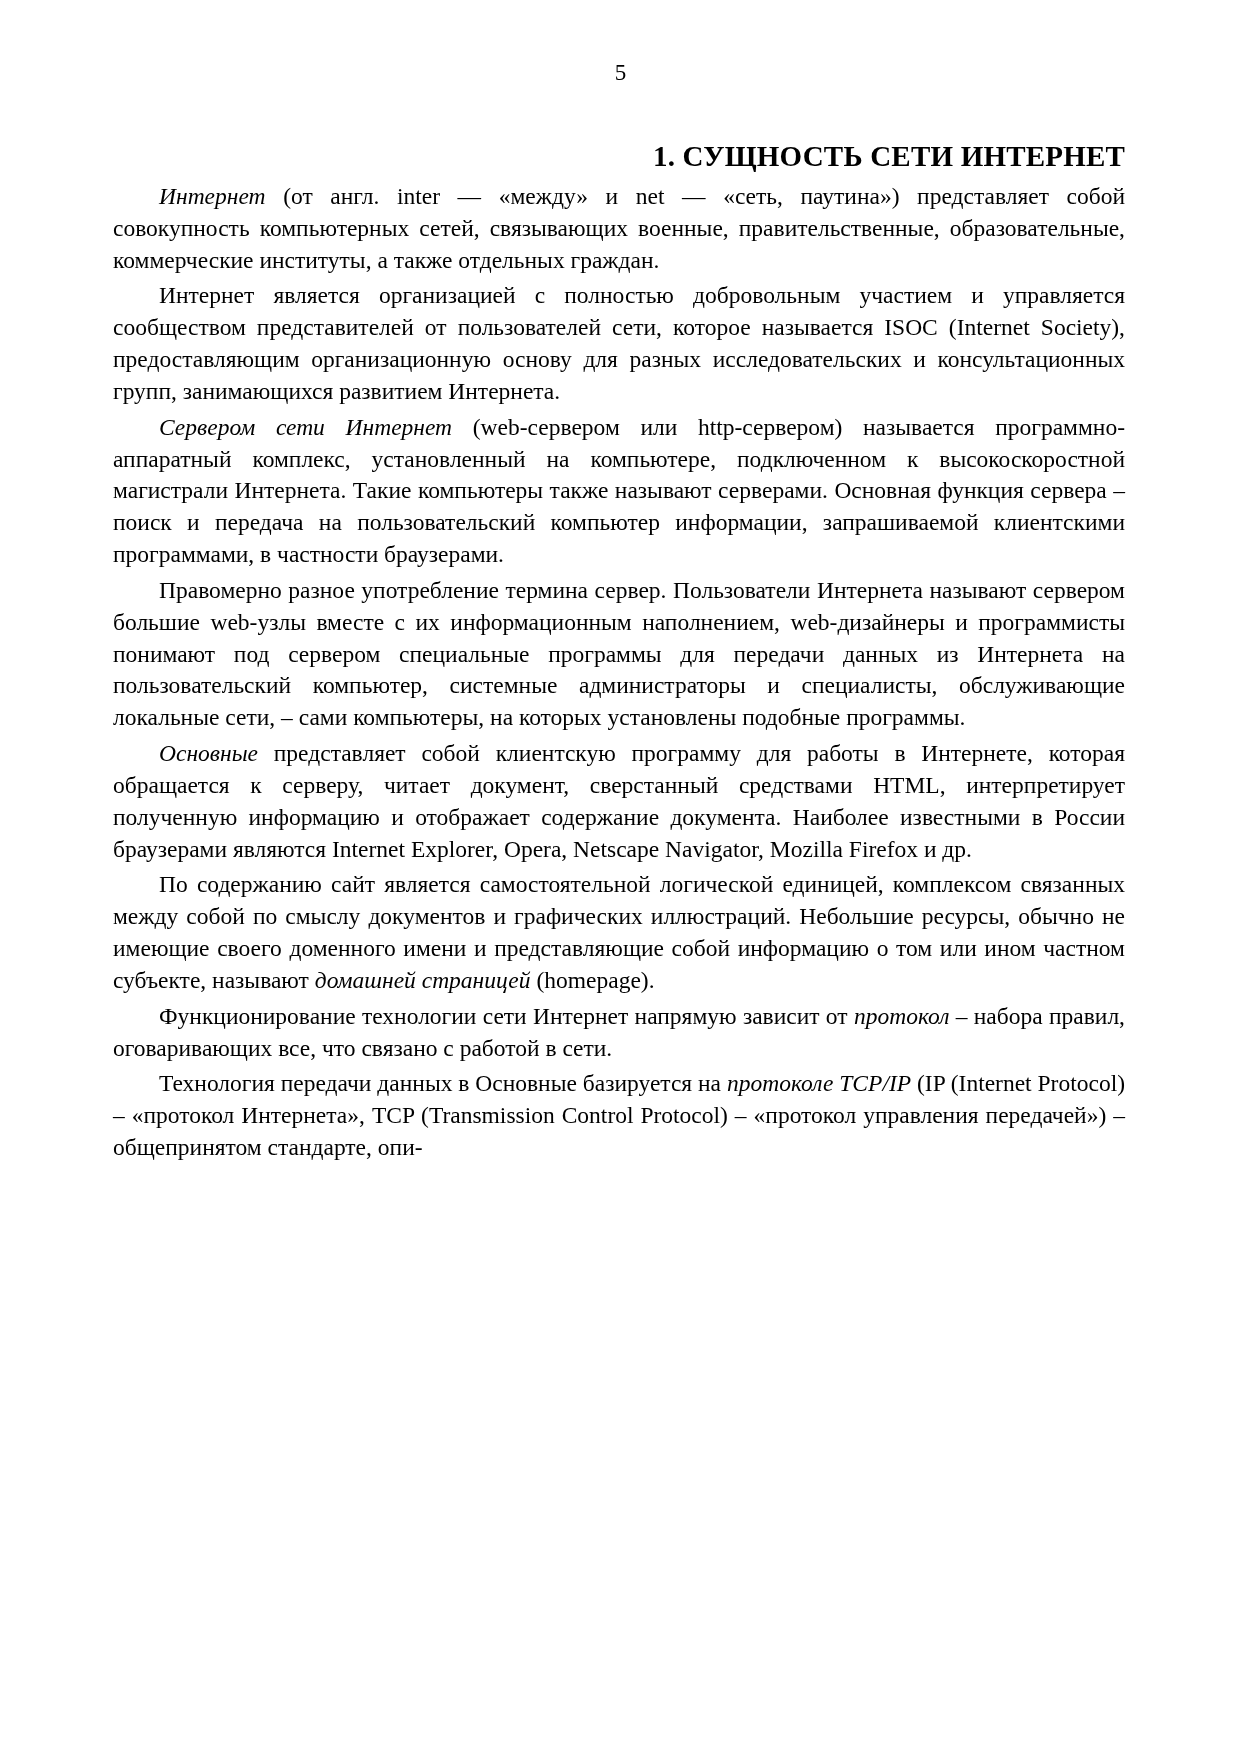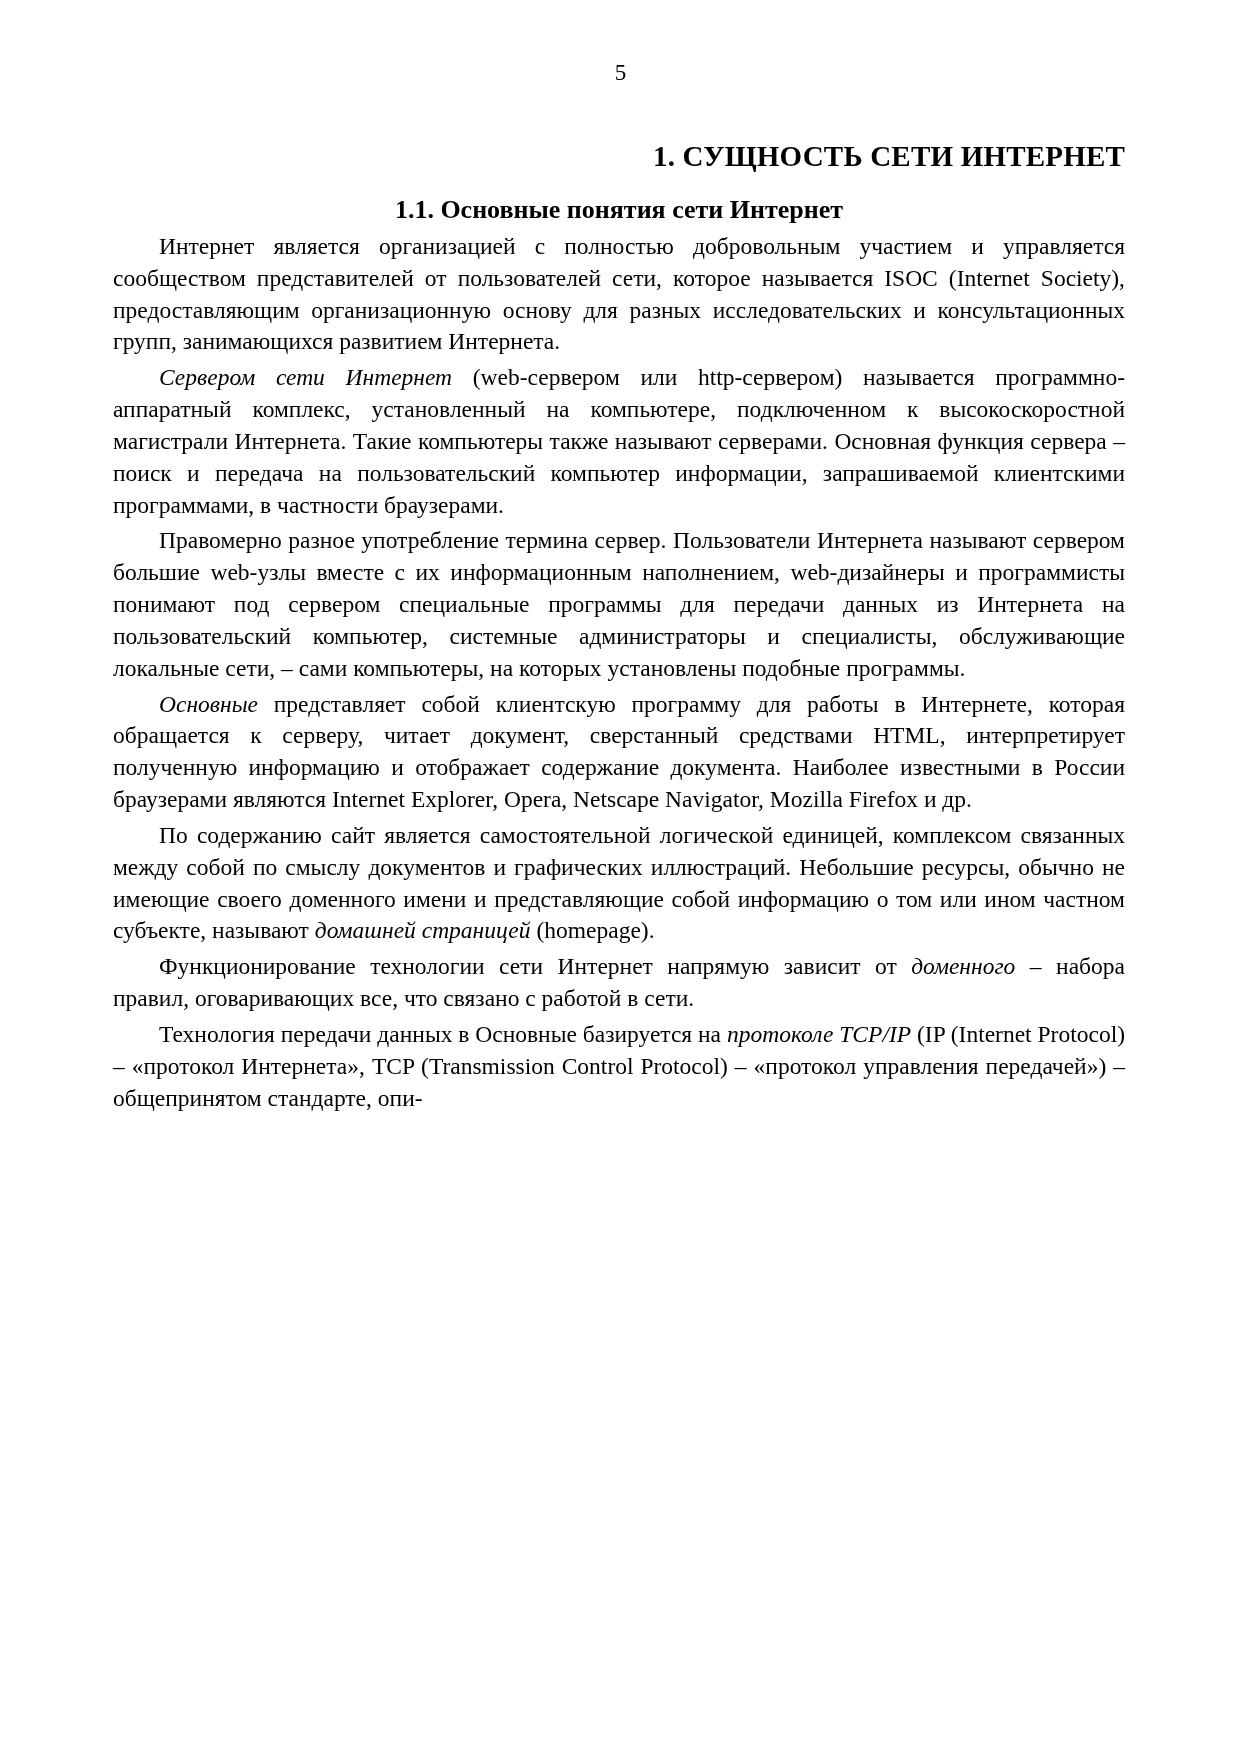--- a/index.html
+++ b/index.html
@@ -65,26 +65,26 @@
 <body>
 
 <div class="page">
 
   <div class="page-number">5</div>
 
   <div class="content">
 
     <h1 class="chapter-title">1. СУЩНОСТЬ СЕТИ ИНТЕРНЕТ</h1>
 
-    <h2 class="section-title">1.1. Основные понятия сети Интернет</h2>
 
     <div id="body-text">
+        <p class="para"><em class="it">Интернет</em><span> (от англ. inter — «между» и net — «сеть, паутина»)  представляет собой совокупность компьютерных сетей, связывающих военные, правительственные, образовательные, коммерческие институты, а также отдельных граждан.</span></p>
         <p class="para"><span>Интернет является организацией с полностью добровольным участием и управляется сообществом представителей от пользователей сети, которое называется ISOC (Internet Society), предоставляющим организационную основу для разных исследовательских и консультационных групп, занимающихся развитием Интернета.</span></p>
         <p class="para"><em class="it">Сервером сети Интернет</em><span> (web-сервером или http-сервером) называется программно-аппаратный комплекс, установленный на компьютере, подключенном к высокоскоростной магистрали Интернета. Такие компьютеры также называют серверами. Основная функция сервера – поиск и передача на пользовательский компьютер информации, запрашиваемой  клиентскими программами, в частности браузерами.</span></p>
         <p class="para"><span>Правомерно разное употребление термина сервер. Пользователи Интернета называют сервером большие web-узлы вместе с их информационным наполнением, web-дизайнеры и программисты понимают под сервером специальные программы для передачи данных из Интернета на пользовательский компьютер, системные администраторы и специалисты, обслуживающие локальные сети, – сами  компьютеры, на которых установлены подобные программы.</span></p>
         <p class="para"><em class="it">Основные</em><span> представляет собой  клиентскую программу для работы в Интернете, которая обращается к серверу, читает документ, сверстанный средствами HTML, интерпретирует полученную информацию и отображает содержание документа. Наиболее известными в России  браузерами являются Internet Explorer, Opera, Netscape Navigator, Mozilla Firefox и др.</span></p>
         <p class="para"><span>По содержанию сайт является самостоятельной логической единицей, комплексом связанных между собой по смыслу документов и графических иллюстраций. Небольшие ресурсы, обычно не имеющие своего доменного имени и  представляющие собой информацию о том или ином частном субъекте, называют </span><em class="it">домашней страницей</em><span> (homepage).</span></p>
-        <p class="para"><span>Функционирование технологии сети Интернет напрямую зависит от </span><em class="it">доменного</em><span> – набора  правил, оговаривающих все, что связано с работой в сети.</span></p>
+        <p class="para"><span>Функционирование технологии сети Интернет напрямую зависит от </span><em class="it">протокол</em><span> – набора  правил, оговаривающих все, что связано с работой в сети.</span></p>
         <p class="para"><span>Технология передачи данных в Основные базируется на </span><em class="it">протоколе TCP/IP</em><span> (IP (Internet Protocol) – «протокол Интернета», TCP (Transmission Control Protocol) – «протокол управления передачей») – общепринятом стандарте, опи-</span></p>
       </div>
 
   </div>
 </div>
 
 </body></html>

